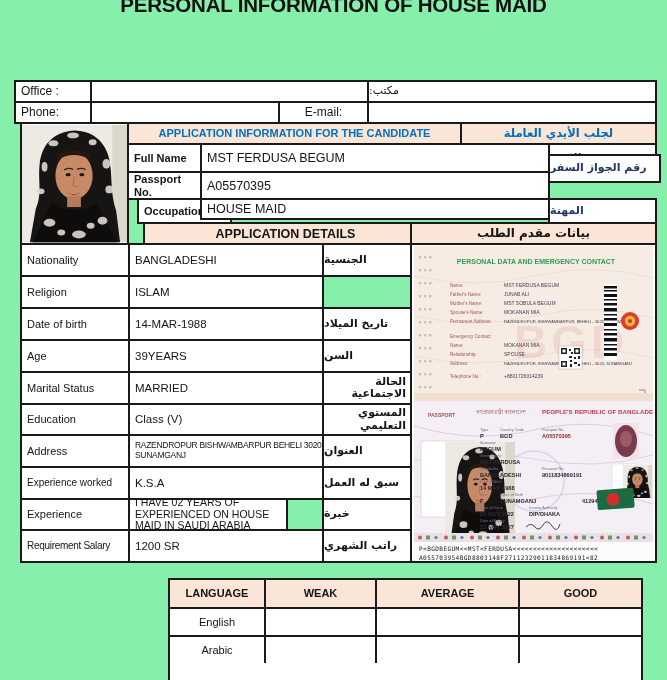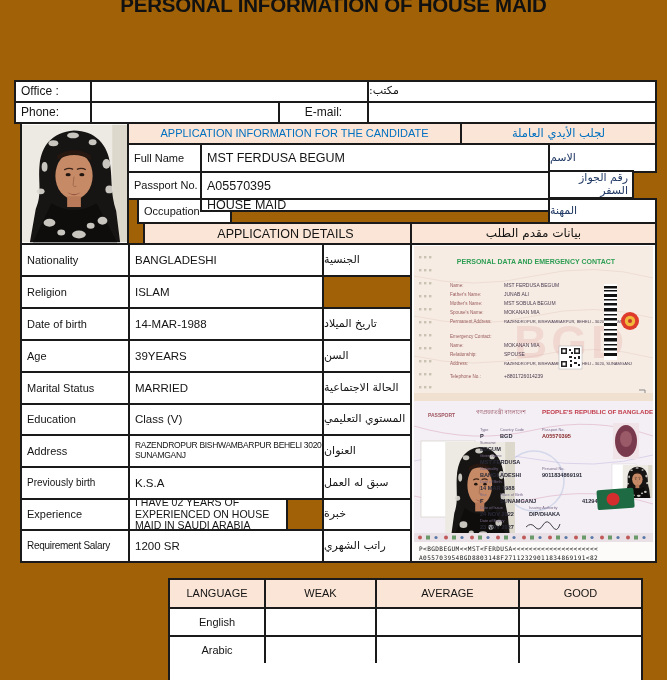--- a/index.html
+++ b/index.html
@@ -1,26 +1,26 @@
 <!DOCTYPE html>
 <html><head>
 <meta charset="utf-8">
 <style>
   body{margin:0}
-  #canvas{position:relative;width:667px;height:680px;background:#a16207;overflow:hidden;
+  #canvas{position:relative;width:667px;height:680px;background:#86efac;overflow:hidden;
           font-family:"Liberation Sans","DejaVu Sans",sans-serif;color:#141414}
   #title{position:absolute;top:-7px;left:0;width:100%;text-align:center;
          font-size:20.5px;font-weight:bold;letter-spacing:-.2px;color:#111}
   .tc{position:absolute;box-sizing:border-box;border:2px solid #1a1a1a;background:#fff;
       display:flex;align-items:center;overflow:hidden;line-height:1.12}
   .peach{background:#fbe5d6}
   .cc{justify-content:center;text-align:center}
   .cr{justify-content:flex-end;text-align:right;padding-right:4px}
   .cl{padding-left:5px}
-  .b{font-weight:normal}
+  .b{font-weight:bold}
   .blue{color:#0070c0}
   .navy{color:#1f3864}
   .ar{font-family:"DejaVu Sans",sans-serif;direction:rtl}
   .f85{font-size:8.5px}.f10{font-size:10px}.f105{font-size:10.5px}.f11{font-size:11px}
   .f115{font-size:11.5px}.f12{font-size:12px}.f125{font-size:12.5px}
   .noborder-tb{border-top:none;border-bottom:none}
   svg text{font-family:"Liberation Sans","DejaVu Sans",sans-serif}
   .mrz{font-family:"DejaVu Sans Mono","Liberation Mono",monospace}
 </style>
 </head>
@@ -80,24 +80,24 @@
 
   <div class="tc peach cc b blue f11" style="left:127px;top:122px;width:335px;height:23px">APPLICATION INFORMATION FOR THE CANDIDATE</div>
   <div class="tc peach cc b blue ar f115" style="left:460px;top:122px;width:197px;height:23px">لجلب الأيدي العاملة</div>
 
   <div class="tc cl b f11" style="left:127px;top:143px;width:75px;height:30px">Full Name</div>
   <div class="tc cl f125" style="left:200px;top:143px;width:350px;height:30px">MST FERDUSA BEGUM</div>
   <div class="tc cr b navy ar f11" style="left:548px;top:143px;width:109px;height:30px">الاسم</div>
 
   <div class="tc cl b f11" style="left:127px;top:171px;width:75px;height:29px">Passport No.</div>
   <div class="tc cl f125" style="left:200px;top:171px;width:350px;height:29px">A05570395</div>
-  <div class="tc cr b navy ar f11" style="left:548px;top:170px;width:86px;height:29px">رقم الجواز السفر</div>
+  <div class="tc cr b navy ar f11" style="left:548px;top:154px;width:113px;height:29px">رقم الجواز السفر</div>
 
   <div class="tc cl b f11" style="left:137px;top:198px;width:95px;height:26px">Occupation</div>
-  <div class="tc cl f125" style="left:200px;top:198px;width:350px;height:14px">HOUSE MAID</div>
+  <div class="tc cl f125" style="left:200px;top:198px;width:350px;height:22px">HOUSE MAID</div>
   <div class="tc cr b navy ar f11" style="left:548px;top:198px;width:109px;height:26px">المهنة</div>
 
   <div class="tc peach cc b f125" style="left:143px;top:222px;width:285px;height:23px">APPLICATION DETAILS</div>
   <div class="tc peach cc b ar f12" style="left:410px;top:222px;width:247px;height:23px">بيانات مقدم الطلب</div>
 
   <div class="tc cl f11" style="left:20px;top:243px;width:110px;height:34px">Nationality</div>
   <div class="tc cl f115" style="left:128px;top:243px;width:196px;height:34px">BANGLADESHI</div>
   <div class="tc cr b ar f11" style="left:322px;top:243px;width:90px;height:34px">الجنسية</div>
 
   <div class="tc cl f11" style="left:20px;top:275px;width:110px;height:34px">Religion</div>
@@ -116,21 +116,21 @@
   <div class="tc cr b ar f11" style="left:322px;top:371px;width:90px;height:34px">الحالة الاجتماعية</div>
 
   <div class="tc cl f11" style="left:20px;top:403px;width:110px;height:33px">Education</div>
   <div class="tc cl f115" style="left:128px;top:403px;width:196px;height:33px">Class (V)</div>
   <div class="tc cr b ar f11" style="left:322px;top:403px;width:90px;height:33px">المستوي التعليمي</div>
 
   <div class="tc cl f11" style="left:20px;top:434px;width:110px;height:34px">Address</div>
   <div class="tc cl f85" style="left:128px;top:434px;width:196px;height:34px;letter-spacing:-.3px">RAZENDROPUR BISHWAMBARPUR BEHELI 3020 SUNAMGANJ</div>
   <div class="tc cr b ar f11" style="left:322px;top:434px;width:90px;height:34px">العنوان</div>
 
-  <div class="tc cl f10" style="left:20px;top:466px;width:110px;height:34px">Previously birth</div>
+  <div class="tc cl f10" style="left:20px;top:466px;width:110px;height:34px">Experience worked</div>
   <div class="tc cl f115" style="left:128px;top:466px;width:196px;height:34px">K.S.A</div>
   <div class="tc cr b ar f11" style="left:322px;top:466px;width:90px;height:34px">سبق له العمل</div>
 
   <div class="tc cl f11" style="left:20px;top:498px;width:110px;height:33px">Experience</div>
   <div class="tc cl f105" style="left:128px;top:498px;width:160px;height:33px">I HAVE 02 YEARS OF EXPERIENCED ON HOUSE MAID IN SAUDI ARABIA</div>
   <div class="tc cr b ar f11" style="left:322px;top:498px;width:108px;height:33px">خبرة</div>
 
   <div class="tc cl f10" style="left:20px;top:529px;width:110px;height:34px;letter-spacing:-.3px">Requirement Salary</div>
   <div class="tc cl f115" style="left:128px;top:529px;width:196px;height:34px">1200 SR</div>
   <div class="tc cr b ar f11" style="left:322px;top:529px;width:90px;height:34px">راتب الشهري</div>

